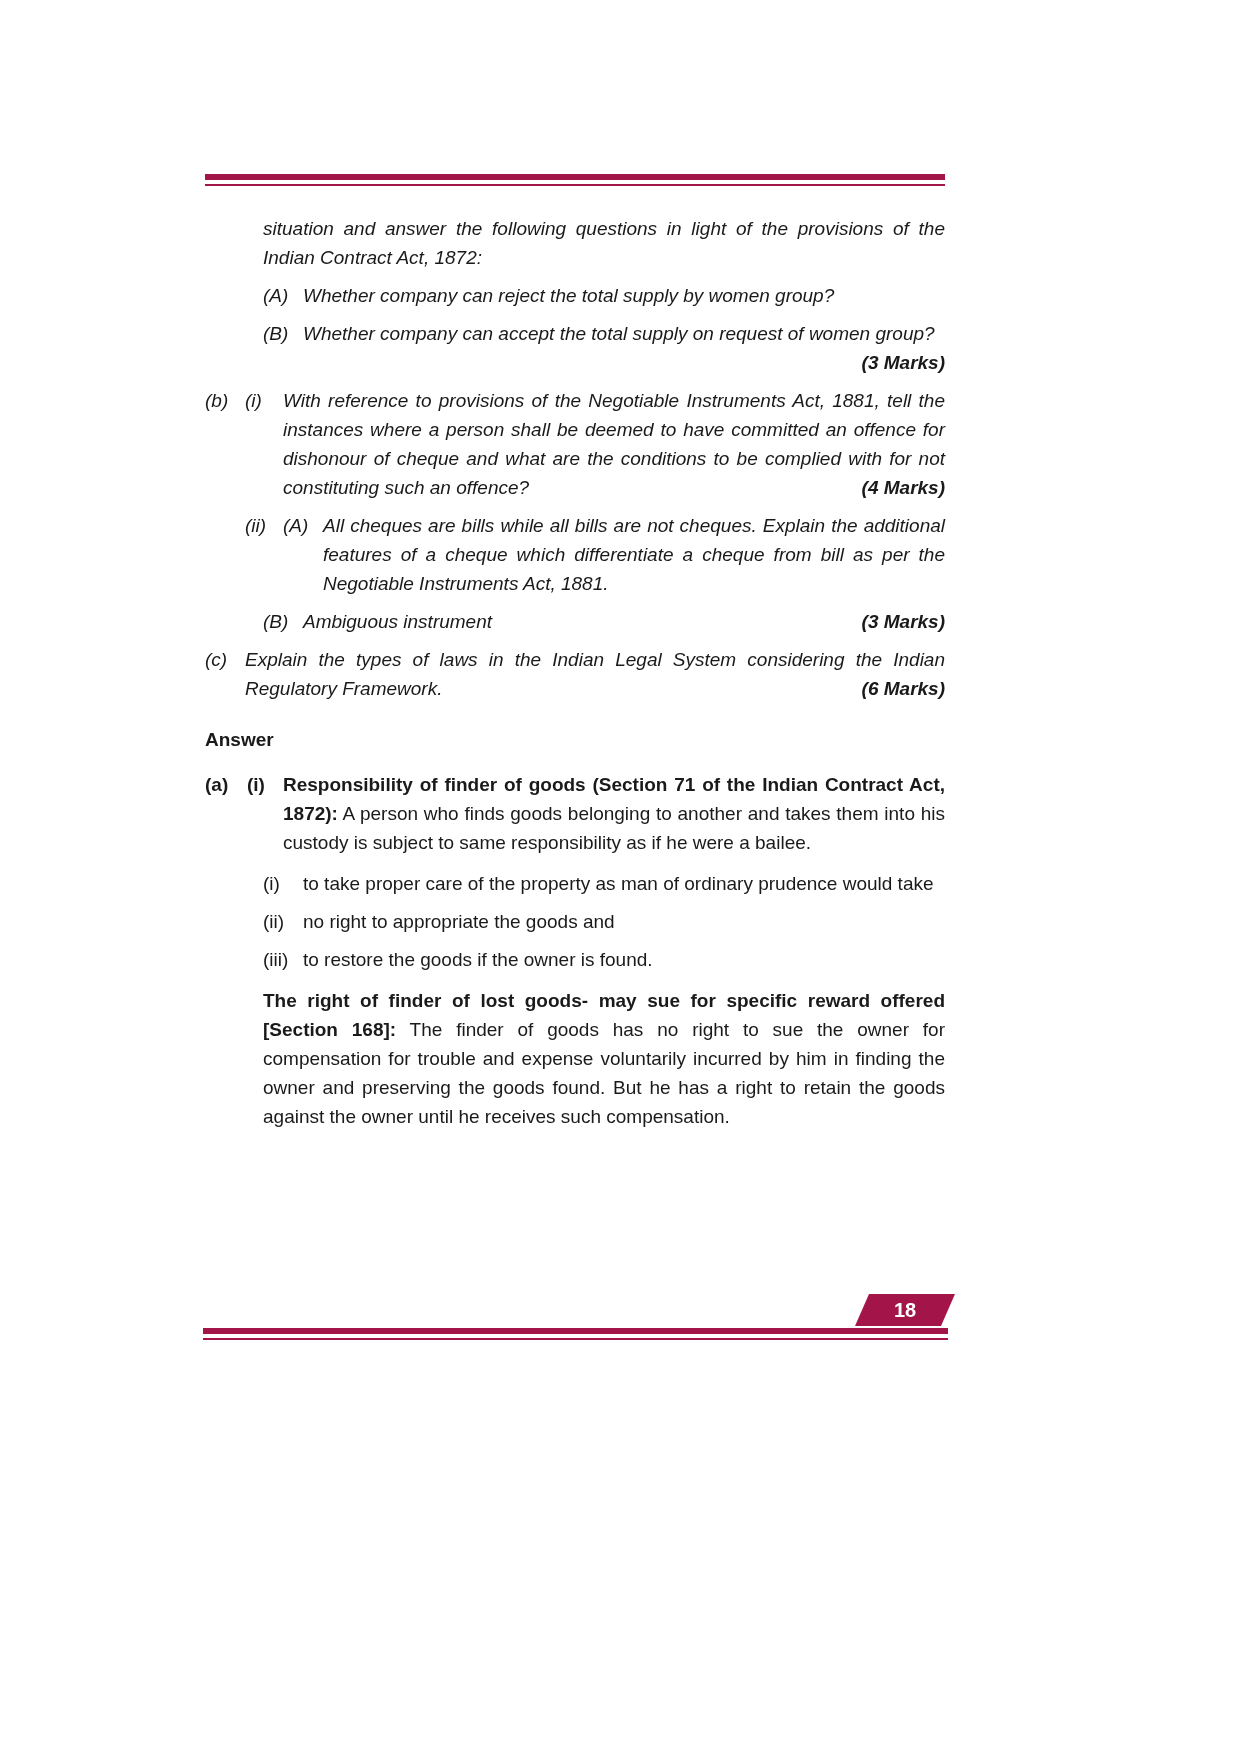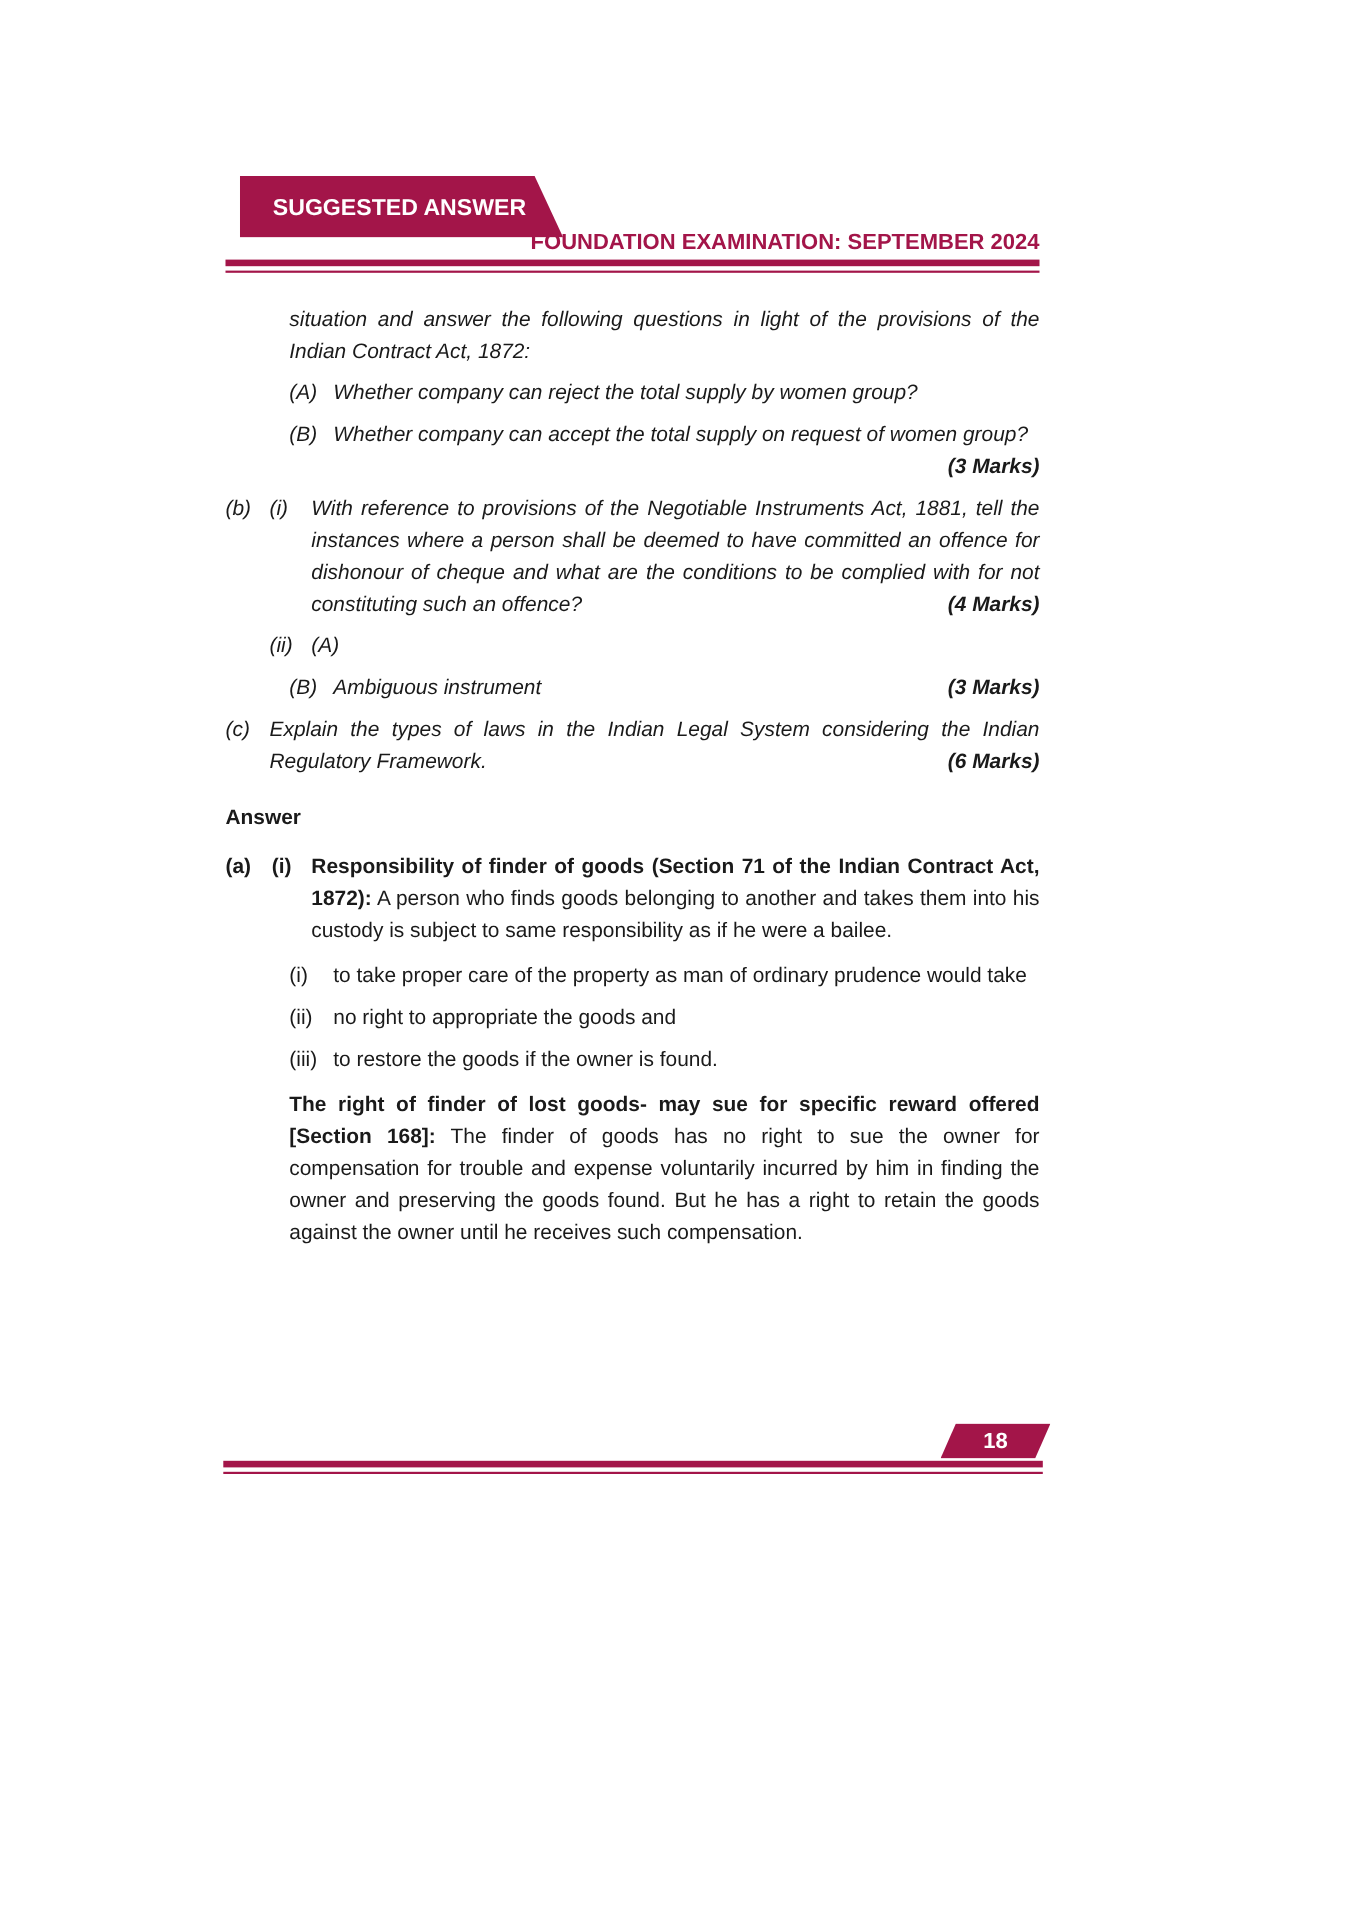--- a/index.html
+++ b/index.html
@@ -64,26 +64,20 @@
     margin-left: auto; margin-right: -7px;
   }
   .footer .rule-thick { margin-top: 2px; }
 </style>
 </head>
 <body>
 
 <div class="page">
   <div class="content">
 
-    <div class="header">
-      <div class="banner">
-        <span>SUGGESTED ANSWER</span>
-      </div>
-      <div class="exam-title">FOUNDATION EXAMINATION: SEPTEMBER 2024</div>
-    </div>
     <div class="rule-thick"></div>
     <div class="rule-thin"></div>
 
     <section class="question">
 
       <div class="para indent1">situation and answer the following questions in light of the provisions of the Indian Contract Act, 1872:</div>
 
       <div class="row indent1">
         <div class="marker w40">(A)</div>
         <div class="txt">Whether company can reject the total supply by women group?</div>
@@ -102,20 +96,21 @@
         <div class="marker w38">(i)</div>
         <div class="txt">
           <span>With reference to provisions of the Negotiable Instruments Act, 1881, tell the instances where a person shall be deemed to have committed an offence for dishonour of cheque and what are the conditions to be complied with for not constituting such an offence?</span>
           <span class="marks">(4 Marks)</span>
         </div>
       </div>
 
       <div class="row indent2">
         <div class="marker w38">(ii)</div>
         <div class="marker w40">(A)</div>
+        <div class="txt">All cheques are bills while all bills are not cheques. Explain the additional features of a cheque which differentiate a cheque from bill as per the Negotiable Instruments Act, 1881.</div>
       </div>
 
       <div class="row indent1">
         <div class="marker w40">(B)</div>
         <div class="txt">
           <span>Ambiguous instrument</span>
           <span class="marks">(3 Marks)</span>
         </div>
       </div>
 

